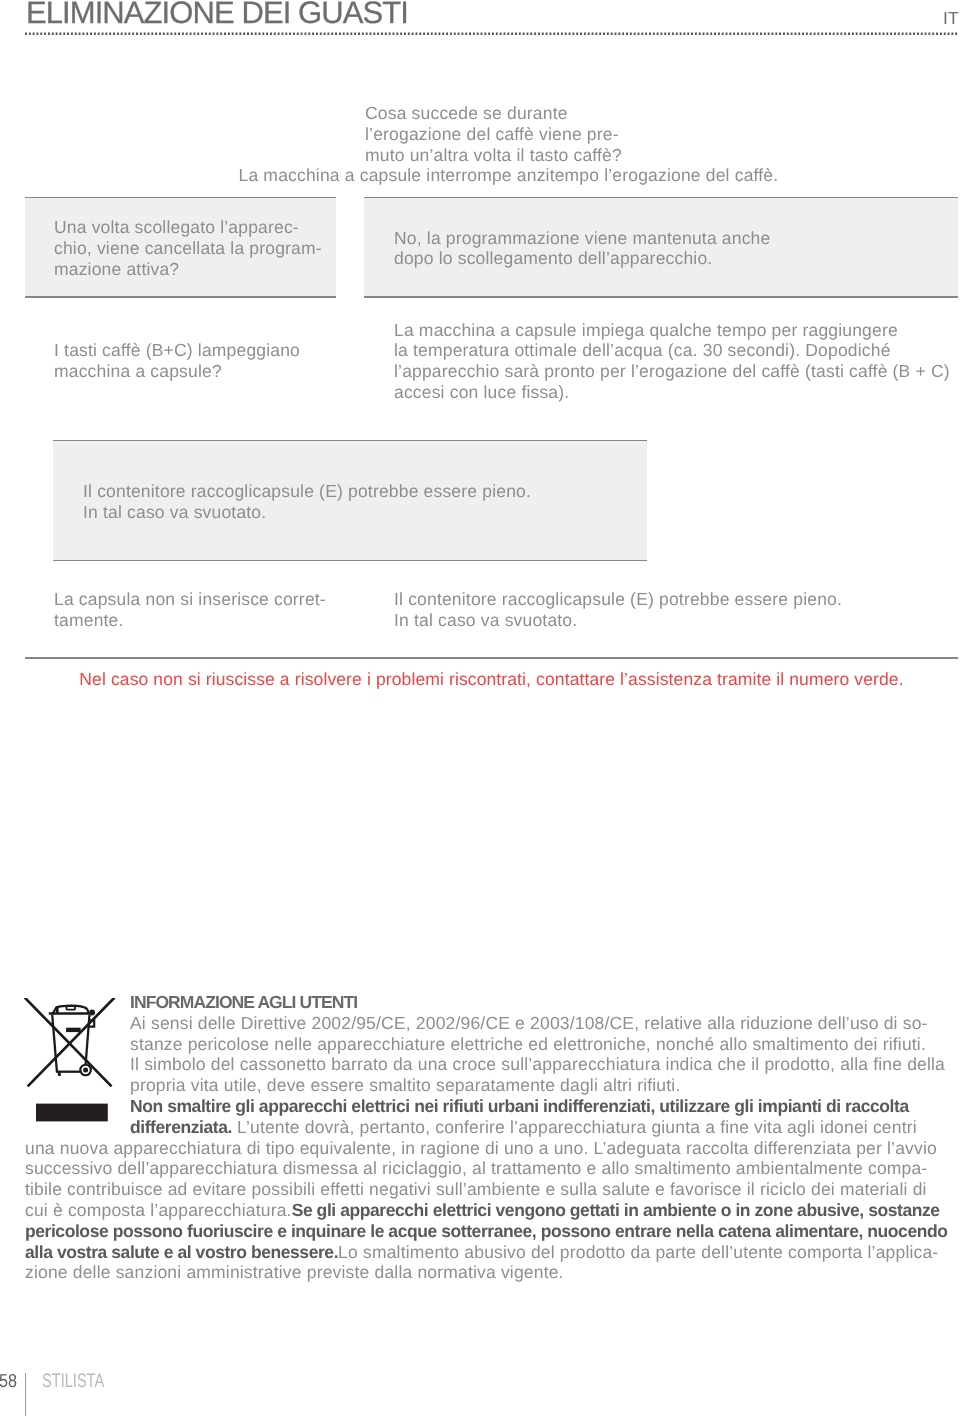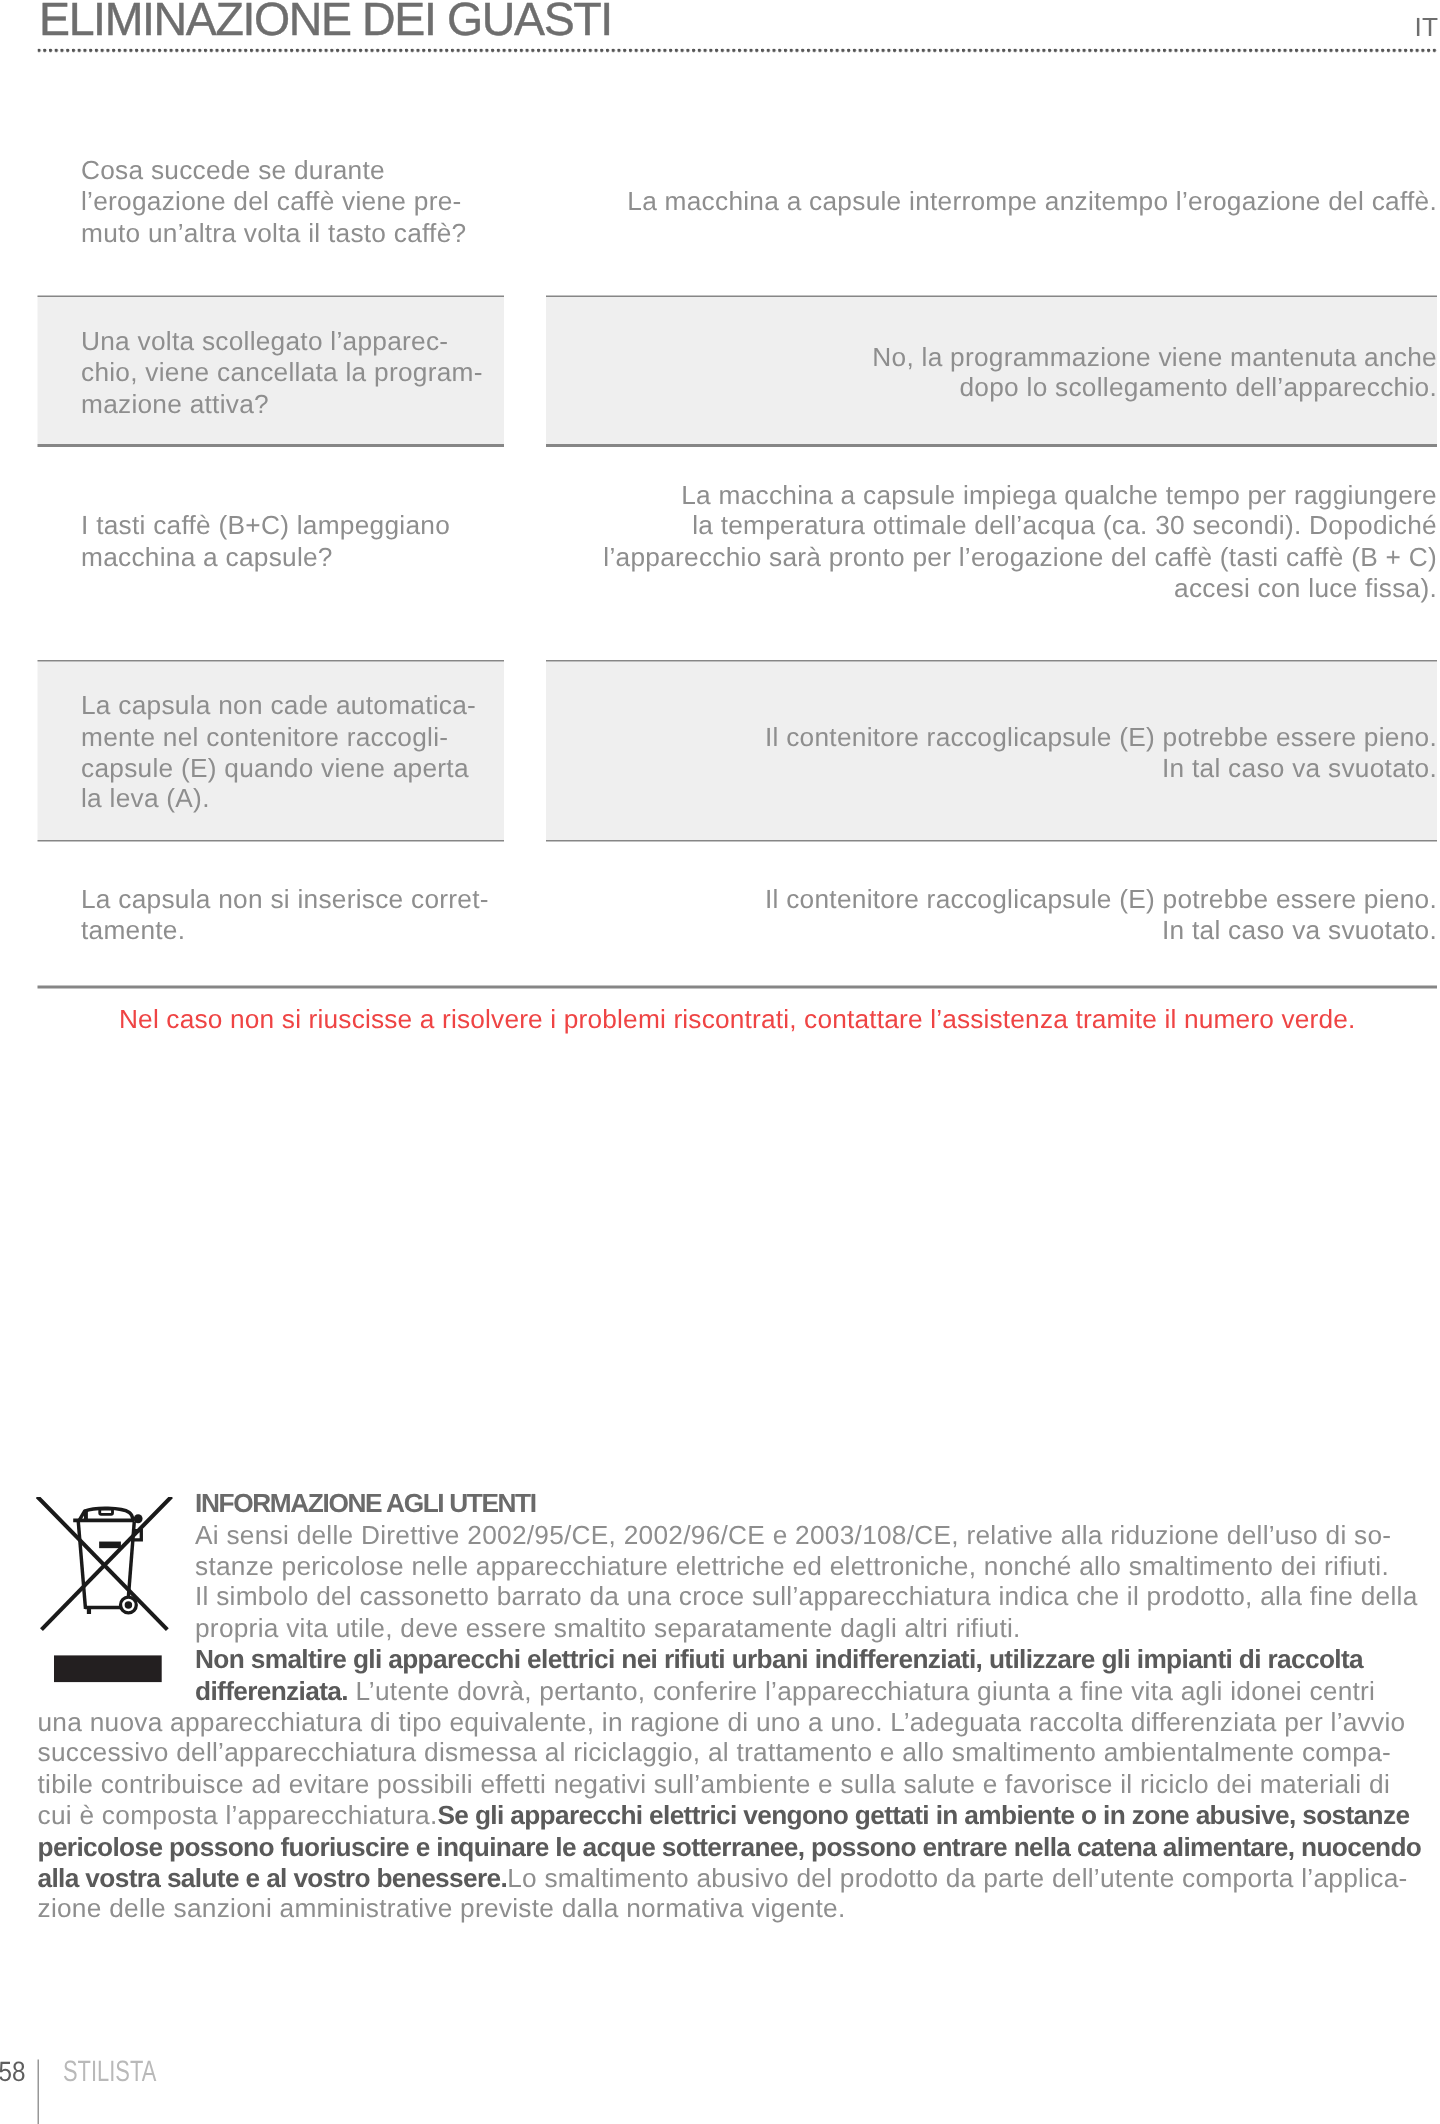--- a/index.html
+++ b/index.html
@@ -31,21 +31,21 @@
     background-image:radial-gradient(circle at 1px 1.6px, #545454 1.05px, rgba(255,255,255,0) 1.35px);
     background-size:3.84px 3px; background-repeat:repeat-x;
   }
 
   
   .tbl { position:absolute; left:0; top:0; width:960px; }
   .row { position:absolute; left:25px; width:933px; display:flex; align-items:center; }
   .cell { font-size:17.5px; line-height:20.8px; letter-spacing:0.18px; color:#8e8e8e; }
   .cell .ln { display:block; white-space:nowrap; }
   .col-q { width:311px; padding-left:29px; }
-  .col-a { width:594px; margin-left:28px; padding-left:30px;text-align:right; }
+  .col-a { width:594px; margin-left:28px; padding-left:30px; }
   .row.shade .cell { background:#efefef; position:relative; }
   .row.shade .cell::before, .row.shade .cell::after {
      content:""; position:absolute; left:0; right:0; height:1.25px; background:#868686; }
   .row.shade .cell::before { top:-1.25px; }
   .row.shade .cell::after  { bottom:-1.25px; }
   .row.shade .col-q, .row.shade .col-a { align-self:stretch; display:flex; flex-direction:column; justify-content:center; padding-top:2.4px; }
   .tbl-rule { position:absolute; left:25px; width:933px; height:1.25px; background:#868686; }
   .tbl-foot {
     position:absolute; left:25px; width:933px; text-align:center;
     font-size:17.5px; line-height:20.8px; letter-spacing:0.12px; color:#ef4444;
@@ -68,21 +68,21 @@
                 transform:scaleX(0.745); transform-origin:0 0; }
 </style>
 </head>
 <body>
 
 <div class="page">
 <div class="hdr-title">ELIMINAZIONE DEI GUASTI</div>
 <div class="hdr-lang">IT</div>
 <div class="hdr-rule"></div>
 <div class="tbl">
-  <div class="row" style="top:103.0px;height:62.4px;">
+  <div class="row" style="top:103.0px;height:62.4px;flex-direction:column;">
     <div class="cell col-q">
       <span class="ln">Cosa succede se durante</span>
       <span class="ln">l’erogazione del caffè viene pre-</span>
       <span class="ln">muto un’altra volta il tasto caffè?</span>
     </div>
     <div class="cell col-a">
       <span class="ln">La macchina a capsule interrompe anzitempo l’erogazione del caffè.</span>
     </div>
   </div>
   <div class="row shade" style="top:198px;height:98.3px;">
@@ -102,26 +102,20 @@
       <span class="ln">macchina a capsule?</span>
     </div>
     <div class="cell col-a">
       <span class="ln">La macchina a capsule impiega qualche tempo per raggiungere</span>
       <span class="ln">la temperatura ottimale dell’acqua (ca. 30 secondi). Dopodiché</span>
       <span class="ln">l’apparecchio sarà pronto per l’erogazione del caffè (tasti caffè (B + C)</span>
       <span class="ln">accesi con luce fissa).</span>
     </div>
   </div>
   <div class="row shade" style="top:441.0px;height:119.0px;">
-    <div class="cell col-q">
-      <span class="ln">La capsula non cade automatica-</span>
-      <span class="ln">mente nel contenitore raccogli-</span>
-      <span class="ln">capsule (E) quando viene aperta</span>
-      <span class="ln">la leva (A).</span>
-    </div>
     <div class="cell col-a">
       <span class="ln">Il contenitore raccoglicapsule (E) potrebbe essere pieno.</span>
       <span class="ln">In tal caso va svuotato.</span>
     </div>
   </div>
   <div class="row" style="top:589.4px;height:41.6px;">
     <div class="cell col-q">
       <span class="ln">La capsula non si inserisce corret-</span>
       <span class="ln">tamente.</span>
     </div>

